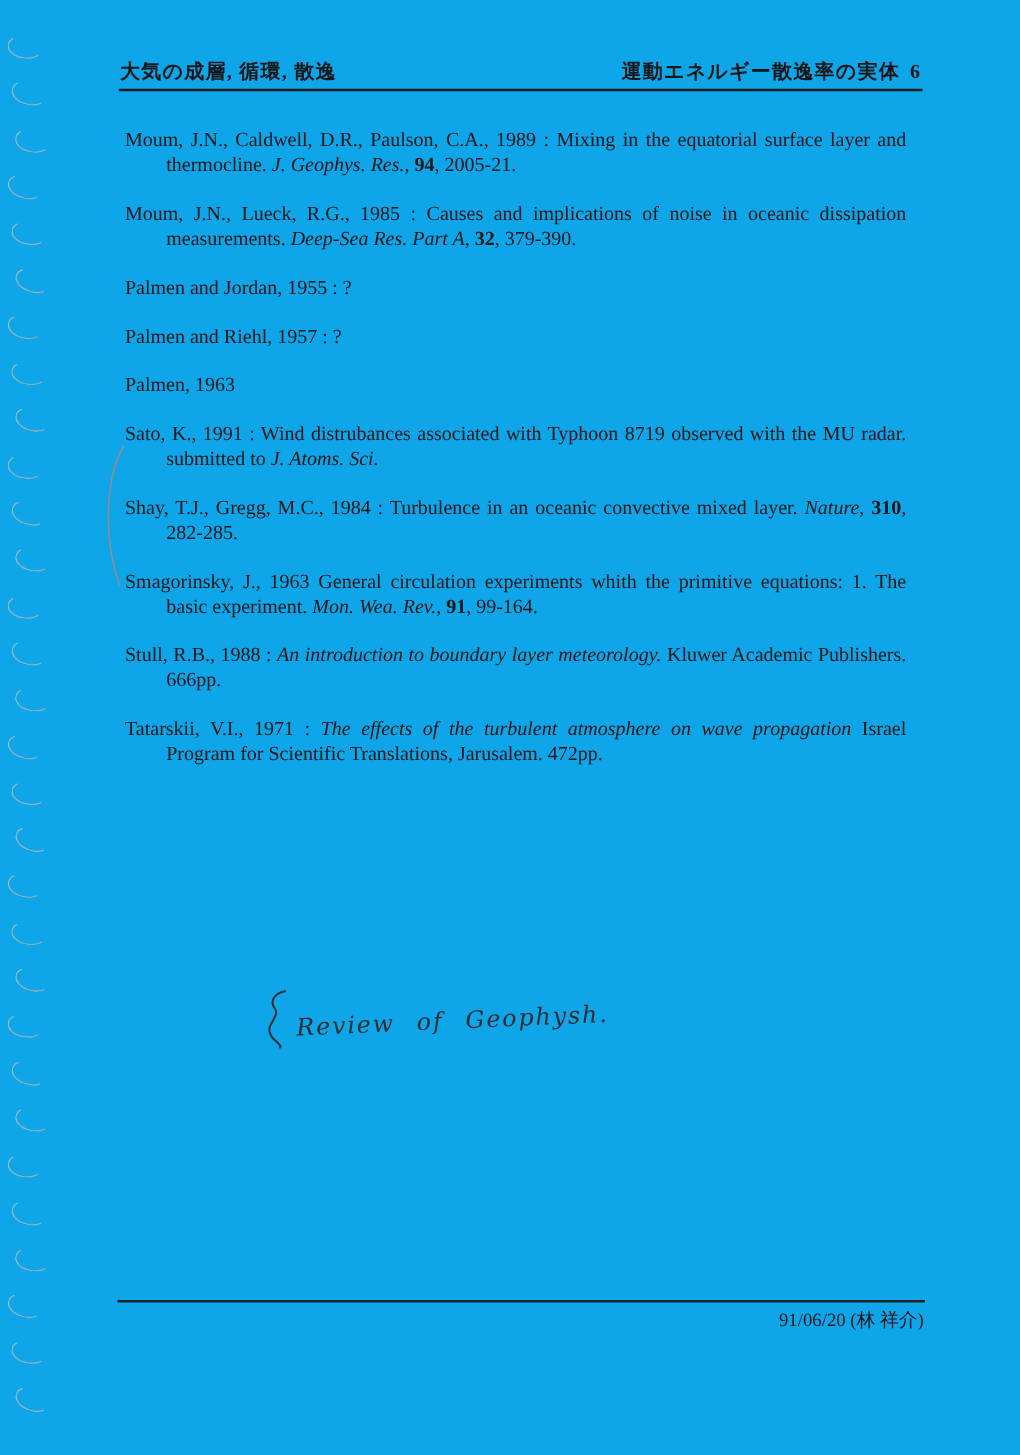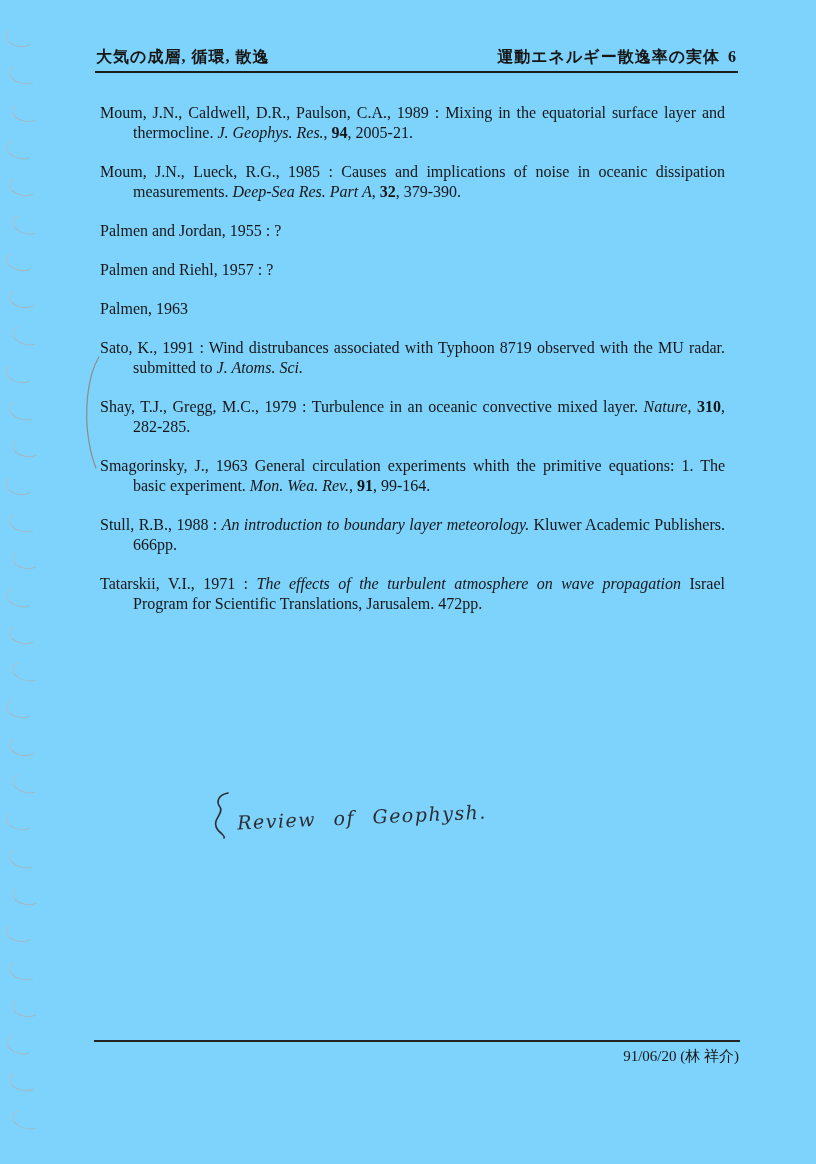--- a/index.html
+++ b/index.html
@@ -1,20 +1,20 @@
 <!DOCTYPE html>
 <html><head>
 <meta charset="utf-8">
 <style>
   html, body { margin: 0; padding: 0; background: #ffffff; }
   .page {
     position: relative;
     width: 816px;
     height: 1164px;
-    background: #7dd3fc;
+    background: #0ea5e9;
     overflow: hidden;
     font-family: "Liberation Serif", serif;
     color: #161616;
   }
 
   
   .spiral { position: absolute; left: 0; top: 0; width: 60px; height: 1164px; }
   .coil {
     position: absolute;
     width: 27px; height: 17px;
@@ -125,21 +125,21 @@
   </div>
   <div class="header-rule"></div>
 
   <div class="refs">
       <p class="ref"><span>Moum, J.N., Caldwell, D.R., Paulson, C.A., 1989 : Mixing in the equatorial surface layer and thermocline. </span><span class="it">J. Geophys. Res.</span><span>, </span><span class="bf">94</span><span>, 2005-21.</span></p>
       <p class="ref"><span>Moum, J.N., Lueck, R.G., 1985 : Causes and implications of noise in oceanic dissipation measurements. </span><span class="it">Deep-Sea Res. Part A</span><span>, </span><span class="bf">32</span><span>, 379-390.</span></p>
       <p class="ref"><span>Palmen and Jordan, 1955 : ?</span></p>
       <p class="ref"><span>Palmen and Riehl, 1957 : ?</span></p>
       <p class="ref"><span>Palmen, 1963</span></p>
       <p class="ref"><span>Sato, K., 1991 : Wind distrubances associated with Typhoon 8719 observed with the MU radar. submitted to </span><span class="it">J. Atoms. Sci.</span></p>
-      <p class="ref"><span>Shay, T.J., Gregg, M.C., 1979 : Turbulence in an oceanic convective mixed layer. </span><span class="it">Nature</span><span>, </span><span class="bf">310</span><span>, 282-285.</span></p>
+      <p class="ref"><span>Shay, T.J., Gregg, M.C., 1984 : Turbulence in an oceanic convective mixed layer. </span><span class="it">Nature</span><span>, </span><span class="bf">310</span><span>, 282-285.</span></p>
       <p class="ref"><span>Smagorinsky, J., 1963 General circulation experiments whith the primitive equations: 1. The basic experiment. </span><span class="it">Mon. Wea. Rev.</span><span>, </span><span class="bf">91</span><span>, 99-164.</span></p>
       <p class="ref"><span>Stull, R.B., 1988 : </span><span class="it">An introduction to boundary layer meteorology.</span><span>  Kluwer Academic Publishers. 666pp.</span></p>
       <p class="ref"><span>Tatarskii, V.I., 1971 : </span><span class="it">The effects of the turbulent atmosphere on wave propagation</span><span> Israel Program for Scientific Translations, Jarusalem. 472pp.</span></p>
     </div>
 
   <svg class="margin-paren" width="26" height="118" viewBox="0 0 26 118">
     <path d="M20,3 C8,22 5,60 10,88 C12,100 15,109 17,114" fill="none" stroke="#8f8f8f" stroke-width="1.3" stroke-linecap="round"></path>
   </svg>
 
   <svg class="hand-brace" width="26" height="52" viewBox="0 0 26 52">

